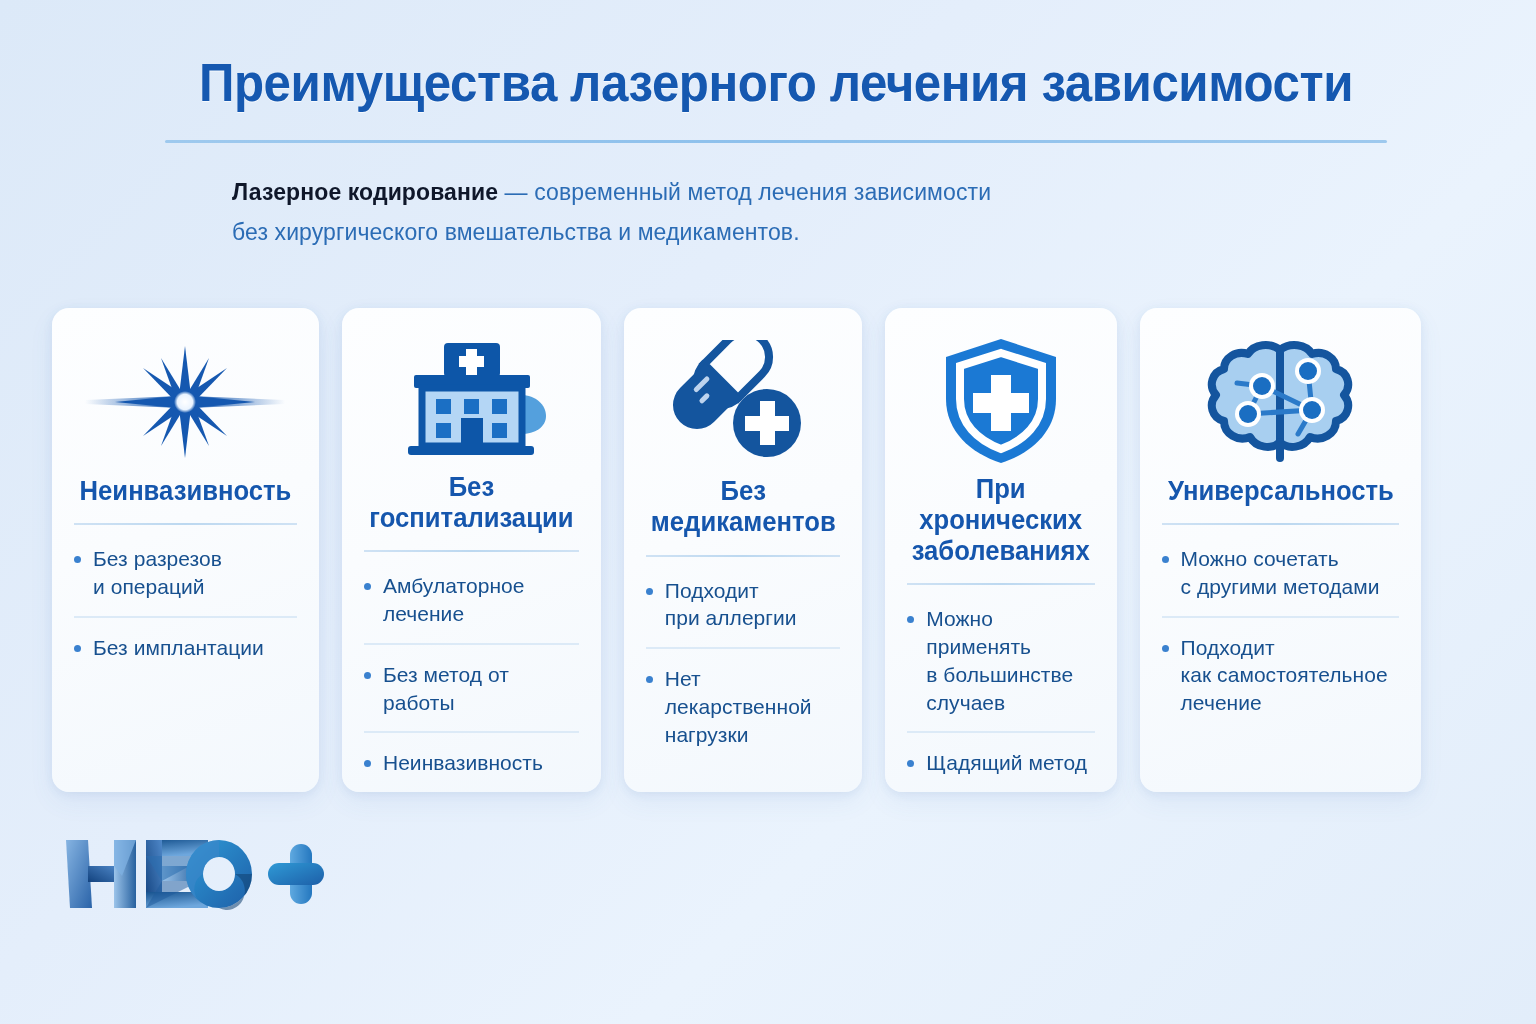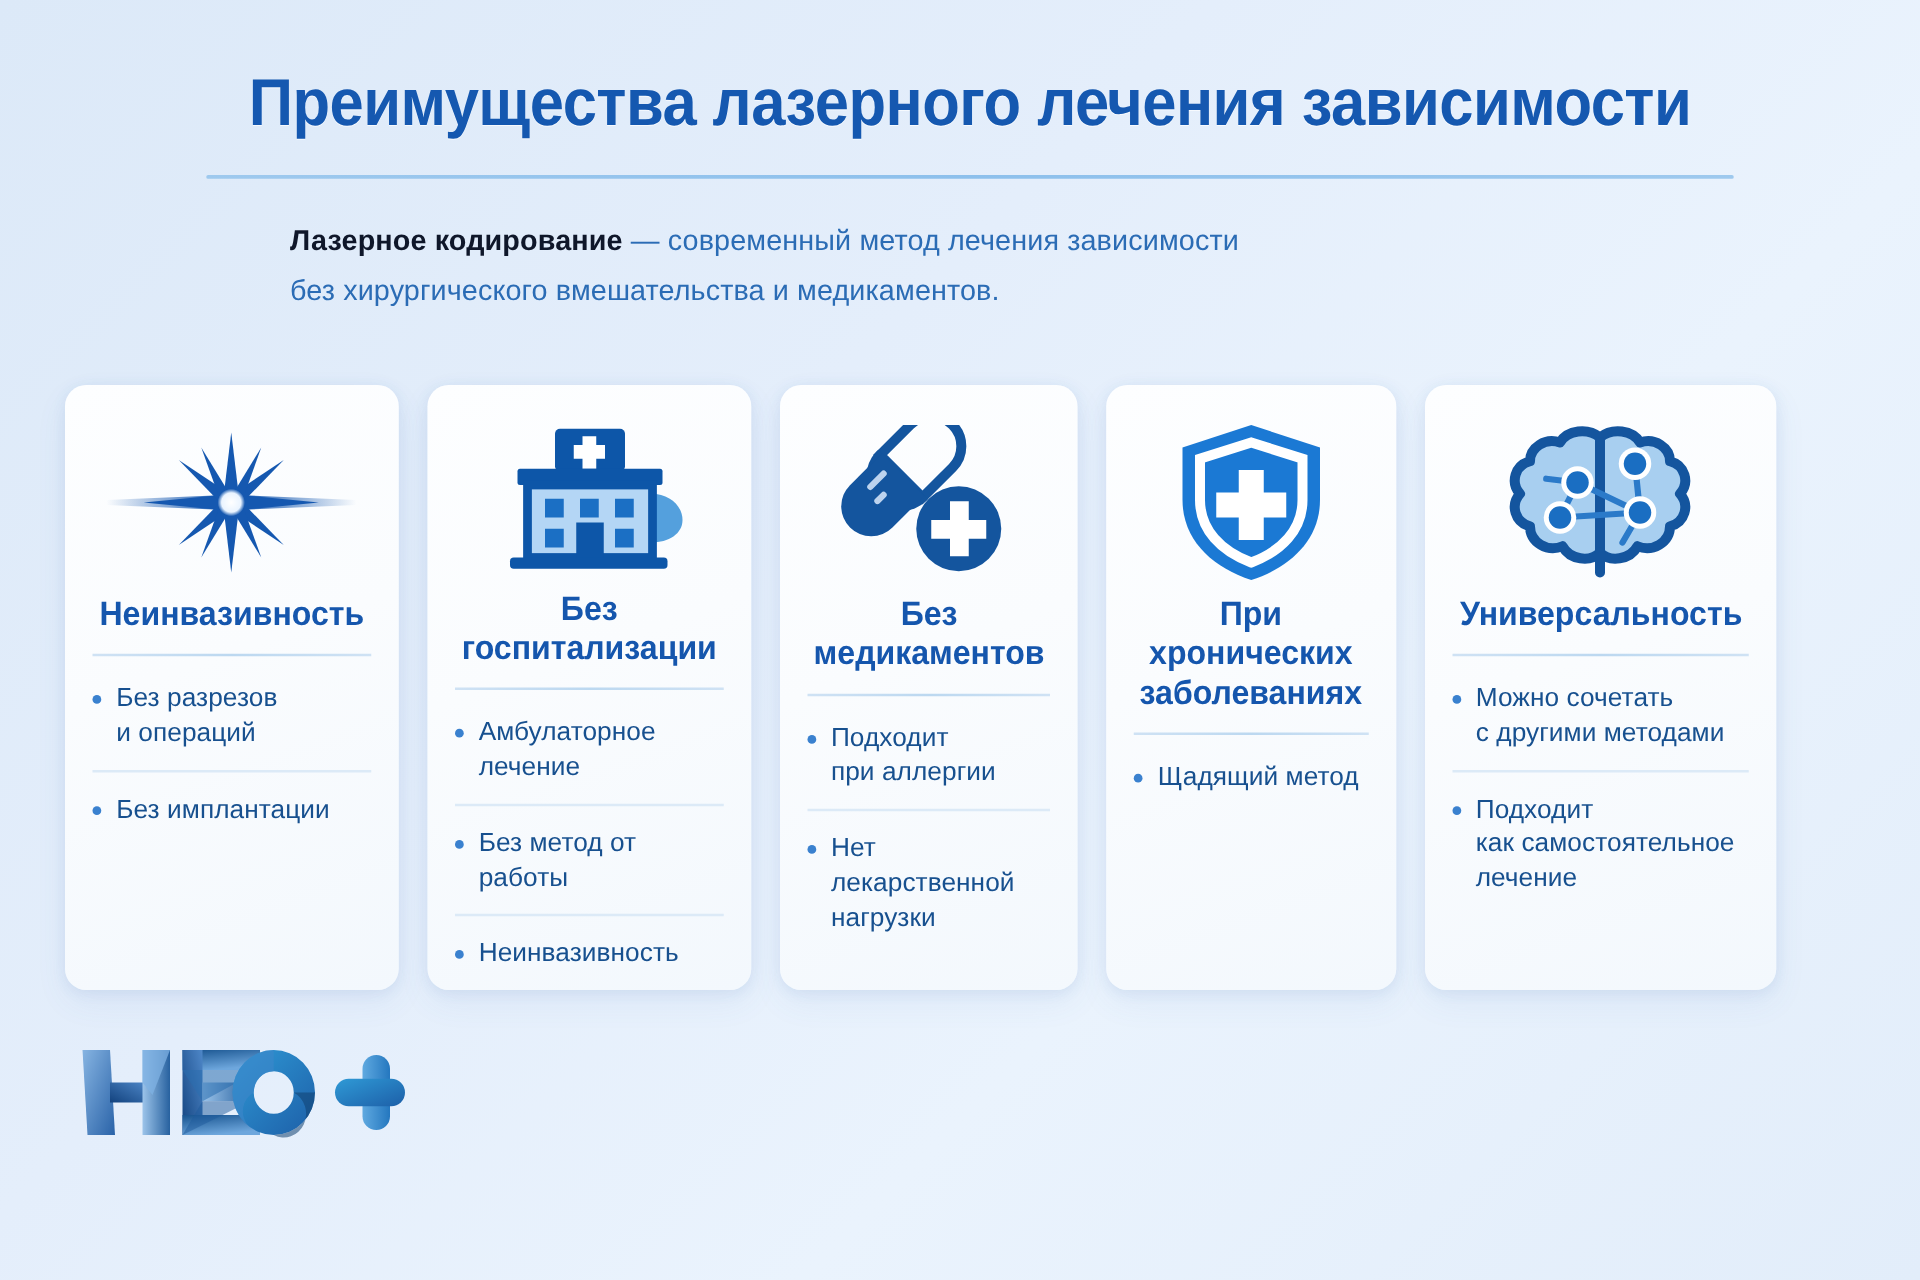--- a/index.html
+++ b/index.html
@@ -315,20 +315,25 @@
           <rect x="55" y="40" width="20" height="56" fill="#ffffff"></rect>
           <rect x="37" y="58" width="56" height="20" fill="#ffffff"></rect>
         </svg>
       </div>
       <div class="card-title">При хронических
 заболеваниях</div>
       <div class="card-title-rule"></div>
       <ul class="bullets">
         <li class="bullet-item">
           <span class="bullet-dot"></span>
+          <span class="bullet-text">Можно применять
+в большинстве случаев</span>
+        </li>
+        <li class="bullet-item">
+          <span class="bullet-dot"></span>
           <span class="bullet-text">Щадящий метод</span>
         </li>
       </ul>
     </div>
 
     <div class="card">
       <div class="icon-box">
         <svg width="160" height="128" viewBox="0 0 160 128" aria-hidden="true">
           <path d="M80 12 C70 4 54 6 48 16 C36 12 24 20 24 31 C12 34 8 48 16 57 C8 66 12 80 24 83 C24 96 38 104 50 99 C56 110 72 112 80 104 Z
                    M80 12 C90 4 106 6 112 16 C124 12 136 20 136 31 C148 34 152 48 144 57 C152 66 148 80 136 83 C136 96 122 104 110 99 C104 110 88 112 80 104 Z" fill="#a8cff0" stroke="#14559e" stroke-width="8" stroke-linejoin="round"></path>

